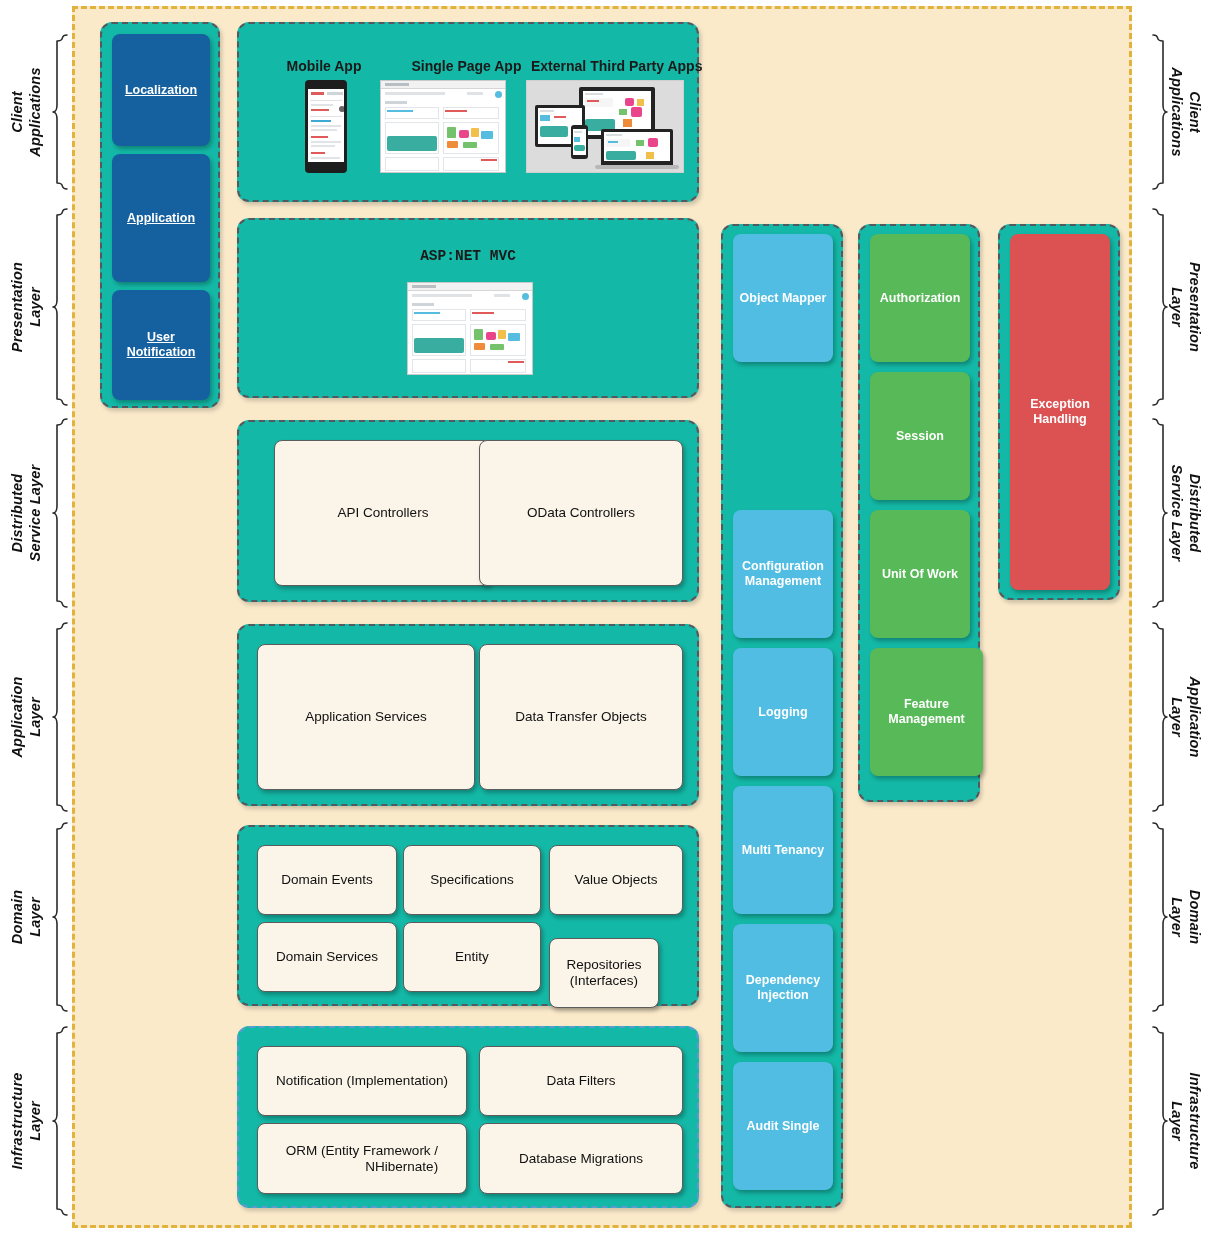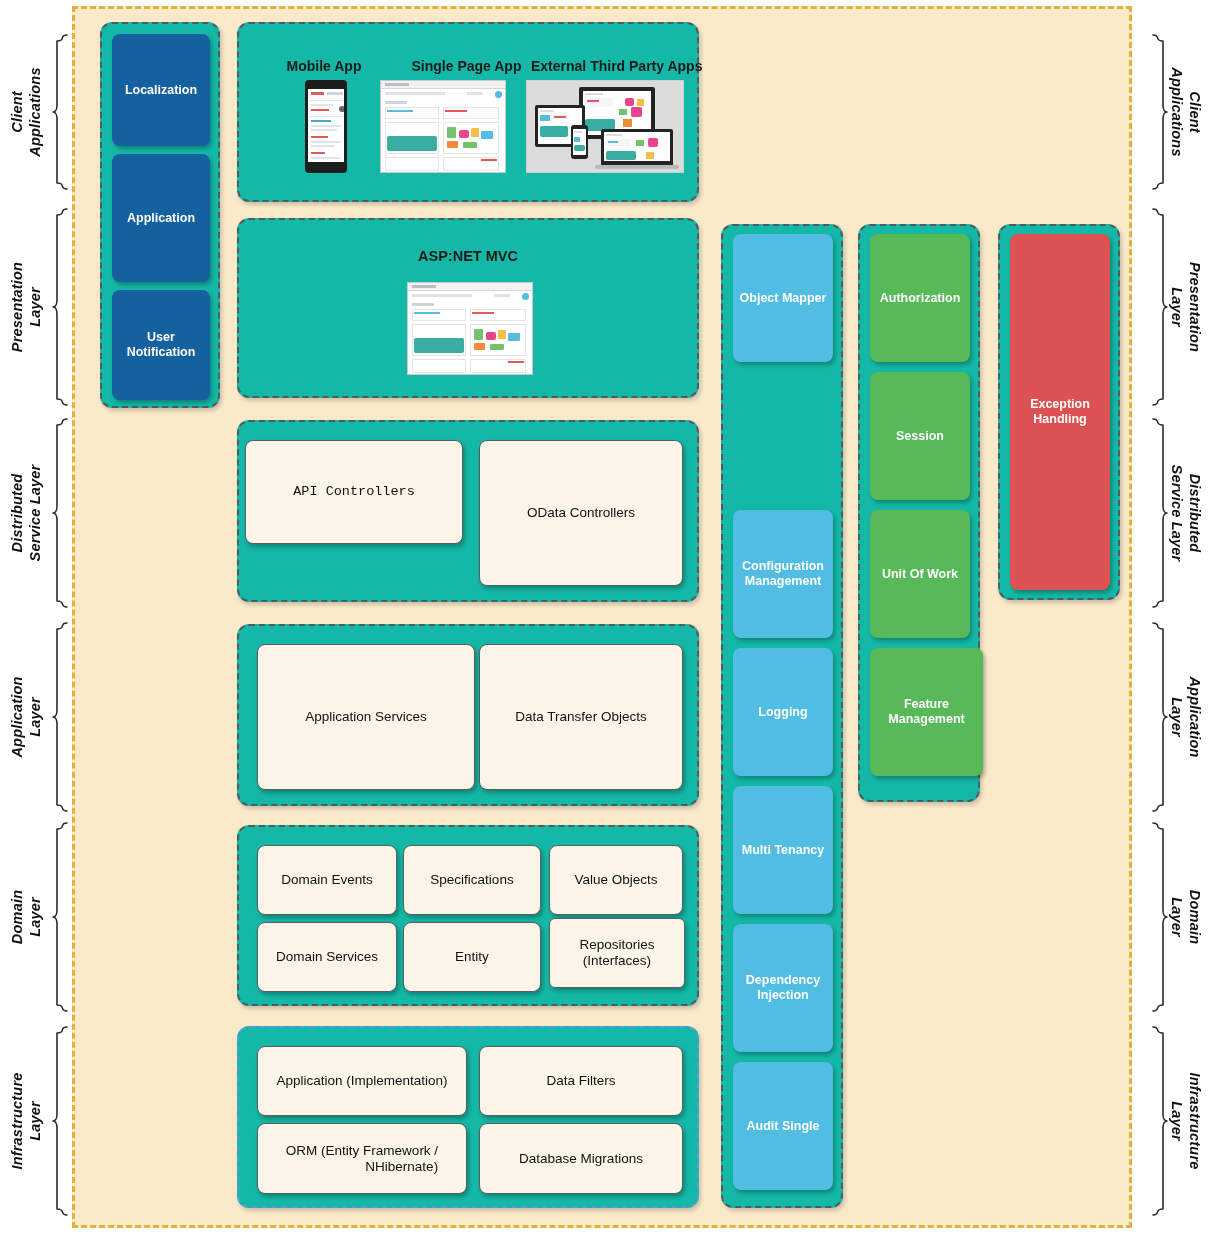--- a/index.html
+++ b/index.html
@@ -40,21 +40,21 @@
     line-height: 1.18;
   }
   .card.cream {
     background: #faf4e9;
     border: 1px solid #5c5c5c;
     color: #111;
     font-size: 13.5px;
     font-weight: 400;
   }
   .card.solid { color: #ffffff; font-weight: bold; font-size: 12.5px; }
-  .card.navy  { background: #15609f; }
+  .card.navy  { background: #15609f; text-decoration: underline; }
   .card.cyan  { background: #51bde3; }
   .card.green { background: #57b957; }
   .card.red   { background: #dc5252; }
 
   
   .hdr {
     position: absolute;
     font-size: 14px; font-weight: bold; color: #1a1a1a;
     text-align: center; white-space: nowrap;
   }
@@ -326,21 +326,21 @@
           <div class="teal" style="left:2px;top:19px;width:30px;height:9px;"></div>
 
           <div class="yel" style="left:42px;top:20px;width:8px;height:7px;"></div>
         </div>
         <div class="dev" style="left:-6px; top:36px; width:84px; height:4px; background:#b8b8b8; border-radius:2px;"></div>
       </div>
     </div>
   </div>
 
   <div class="panel" style="left:237px; top:218px; width:462px; height:180px;">
-    <div class="panel-title" style="left:0; top:28px;">ASP:NET MVC</div>
+    <div class="panel-title" style="left:0; top:28px;font-family:Liberation Mono, monospace;">ASP:NET MVC</div>
 
     <div class="thumb" style="left:168px; top:62px; width:126px; height:93px;">
       <div class="thumb-inner">
         <div class="topbar"></div>
         <div class="tl" style="left:4px;top:2px;width:24px;height:3px;background:#b9bec3;"></div>
         <div class="tl" style="left:4px;top:11px;width:60px;height:3px;background:#dfe3e6;"></div>
         <div class="tl" style="left:86px;top:11px;width:16px;height:3px;background:#dfe3e6;"></div>
         <div class="bluechip" style="left:114px;top:10px;width:7px;height:7px;border-radius:50%;"></div>
         <div class="tl" style="left:4px;top:20px;width:22px;height:3px;background:#cfd4d8;"></div>
         <div class="tl" style="left:4px;top:26px;width:54px;height:12px;background:#fff;border:1px solid #e3e6e8;"></div>
@@ -357,21 +357,21 @@
         <div class="ora" style="left:66px;top:60px;width:11px;height:7px;border-radius:1px;"></div>
         <div class="grn" style="left:82px;top:61px;width:14px;height:6px;border-radius:1px;"></div>
         <div class="tl" style="left:4px;top:76px;width:54px;height:14px;background:#fff;border:1px solid #e3e6e8;"></div>
         <div class="tl" style="left:62px;top:76px;width:56px;height:14px;background:#fff;border:1px solid #e3e6e8;"></div>
         <div class="redline" style="left:100px;top:78px;width:16px;height:2px;"></div>
       </div>
     </div>
   </div>
 
   <div class="panel" style="left:237px; top:420px; width:462px; height:182px;">
-    <div class="card cream" style="left:6px; top:18px; width:218px; height:104px;font-family:Liberation Mono, monospace;">
+    <div class="card cream" style="left:35px; top:18px; width:218px; height:146px;">
       <span>API Controllers</span>
     </div>
     <div class="card cream" style="left:240px; top:18px; width:204px; height:146px;">
       <span>OData Controllers</span>
     </div>
   </div>
 
   <div class="panel" style="left:237px; top:624px; width:462px; height:182px;">
     <div class="card cream" style="left:18px; top:18px; width:218px; height:146px;">
       <span>Application Services</span>
@@ -390,28 +390,28 @@
     </div>
     <div class="card cream" style="left:310px; top:18px; width:134px; height:70px;">
       <span>Value Objects</span>
     </div>
     <div class="card cream" style="left:18px; top:95px; width:140px; height:70px;">
       <span>Domain Services</span>
     </div>
     <div class="card cream" style="left:164px; top:95px; width:138px; height:70px;">
       <span>Entity</span>
     </div>
-    <div class="card cream" style="left:310px; top:91px; width:136px; height:70px;border-radius:6px;">
+    <div class="card cream" style="left:310px; top:111px; width:110px; height:70px;">
       <span class="multiline">Repositories<br>(Interfaces)</span>
     </div>
   </div>
 
   <div class="panel blue-dash" style="left:237px; top:1026px; width:462px; height:182px;">
     <div class="card cream" style="left:18px; top:18px; width:210px; height:70px;">
-      <span>Application (Implementation)</span>
+      <span>Notification (Implementation)</span>
     </div>
     <div class="card cream" style="left:240px; top:18px; width:204px; height:70px;">
       <span>Data Filters</span>
     </div>
     <div class="card cream" style="left:18px; top:95px; width:210px; height:71px;text-align:right;">
       <span class="multiline">ORM (Entity Framework /<br>NHibernate)</span>
     </div>
     <div class="card cream" style="left:240px; top:95px; width:204px; height:71px;">
       <span>Database Migrations</span>
     </div>

